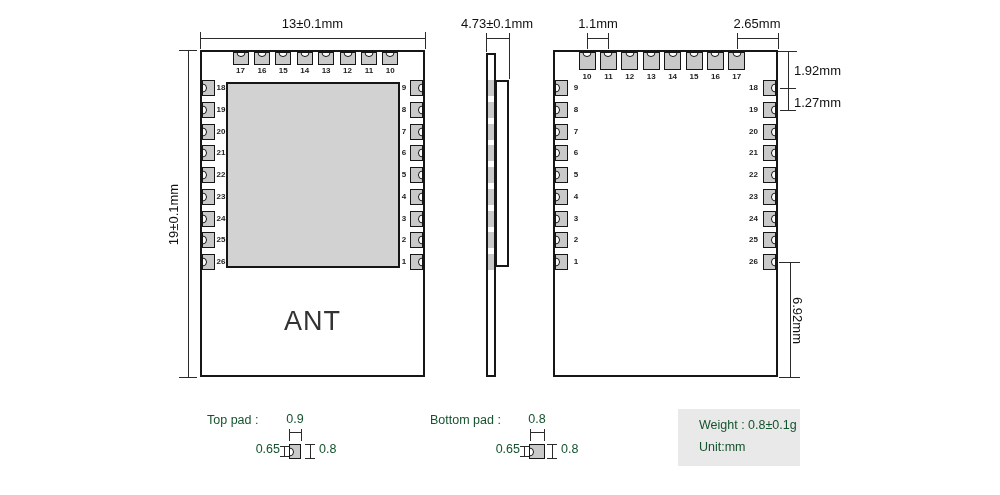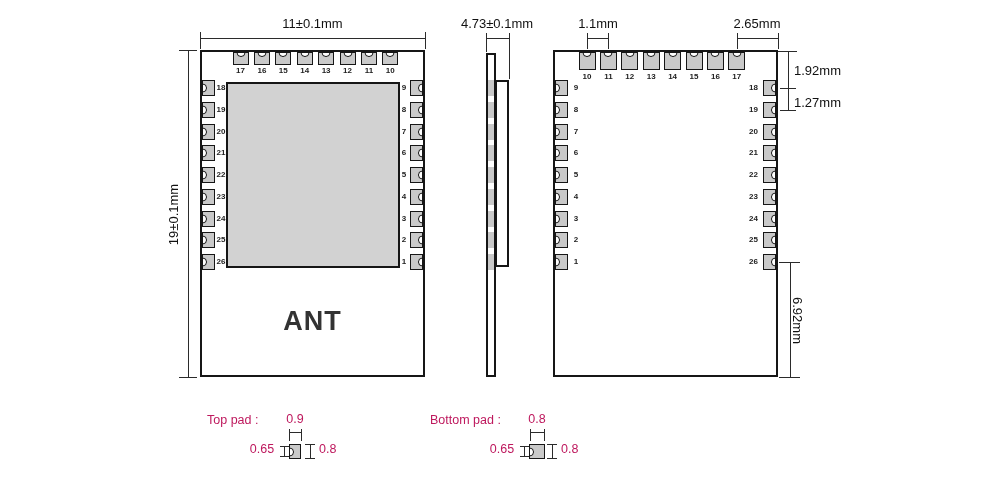--- a/index.html
+++ b/index.html
@@ -18,37 +18,37 @@
          border:1.5px solid #161616;box-sizing:border-box;}
   .n-top{left:50%;top:0;transform:translate(-50%,-55%);}
   .n-left{left:0;top:50%;transform:translate(-55%,-50%);}
   .n-right{right:0;top:50%;transform:translate(55%,-50%);}
   .pin-num{font-size:8px;font-weight:700;color:#222;text-align:center;line-height:10px;z-index:4;}
   .dimlabel{font-size:13px;color:#111;white-space:nowrap;z-index:5;}
   .center{text-align:center;}
   .right{text-align:right;}
   .rot-ccw{transform:rotate(-90deg);transform-origin:center;}
   .rot-cw{transform:rotate(90deg);transform-origin:center;}
-  .small-label{font-size:12.5px;color:#be185d;white-space:nowrap;z-index:5;text-align:center;}
-  .ant{font-size:27px;font-weight:700;color:#333;text-align:center;letter-spacing:1px;z-index:4;}
+  .small-label{font-size:12.5px;color:#14532d;white-space:nowrap;z-index:5;}
+  .ant{font-size:27px;font-weight:400;color:#333;text-align:center;letter-spacing:1px;z-index:4;}
   .infobox{background:var(--infobg,#e9e9e9);z-index:1;}
 </style>
 </head>
 <body>
 
 <div class="canvas" id="canvas">
 
   <div class="abs outline" style="left:200px;top:50px;width:225px;height:327px;"></div>
   <div class="abs shield" style="left:226px;top:82px;width:174px;height:186px;"></div>
   <div class="abs ant" style="left:230px;top:306px;width:165px;">ANT</div>
 
   <div class="abs vline" style="left:200px;top:32px;height:17px;"></div>
   <div class="abs vline" style="left:425px;top:32px;height:17px;"></div>
   <div class="abs hline" style="left:200px;top:38px;width:226px;"></div>
-  <div class="abs dimlabel center" style="left:200px;top:16px;width:225px;">11±0.1mm</div>
+  <div class="abs dimlabel center" style="left:200px;top:16px;width:225px;">13±0.1mm</div>
 
   <div class="abs vline" style="left:188px;top:50px;height:328px;"></div>
   <div class="abs hline" style="left:179px;top:50px;width:18px;"></div>
   <div class="abs hline" style="left:179px;top:377px;width:18px;"></div>
   <div class="abs dimlabel center rot-ccw" style="left:138px;top:207px;width:70px;">19±0.1mm</div>
 
   <div class="abs sideshield" style="left:495px;top:80px;width:14px;height:187px;"></div>
   <div class="abs bar" style="left:486px;top:53px;width:10px;height:324px;"></div>
 
   <div class="abs vline" style="left:486px;top:33px;height:19px;"></div>
@@ -107,20 +107,24 @@
   </div>
   <div class="abs small-label right" style="left:484px;top:442px;width:36px;">0.65</div>
   <div class="abs vline" style="left:524px;top:446px;height:11px;"></div>
   <div class="abs hline" style="left:520px;top:446px;width:9px;"></div>
   <div class="abs hline" style="left:520px;top:456px;width:9px;"></div>
   <div class="abs vline" style="left:552px;top:444px;height:15px;"></div>
   <div class="abs hline" style="left:547px;top:444px;width:10px;"></div>
   <div class="abs hline" style="left:547px;top:458px;width:10px;"></div>
   <div class="abs small-label" style="left:561px;top:442px;">0.8</div>
 
+  <div class="abs infobox" style="left:678px;top:409px;width:122px;height:57px;">
+    <div class="abs small-label" style="left:21px;top:9px;">Weight : 0.8±0.1g</div>
+    <div class="abs small-label" style="left:21px;top:31px;">Unit:mm</div>
+  </div>
 
 <div class="abs pad" style="left: 232.5px; top: 52px; width: 16px; height: 13px;">
       <span class="notch n-top"></span>
     </div>
     <div class="abs pin-num" style="left: 232.5px; top: 66px; width: 16px;">17</div>
     <div class="abs pad" style="left: 253.9px; top: 52px; width: 16px; height: 13px;">
       <span class="notch n-top"></span>
     </div>
     <div class="abs pin-num" style="left: 253.9px; top: 66px; width: 16px;">16</div>
     <div class="abs pad" style="left: 275.3px; top: 52px; width: 16px; height: 13px;">

